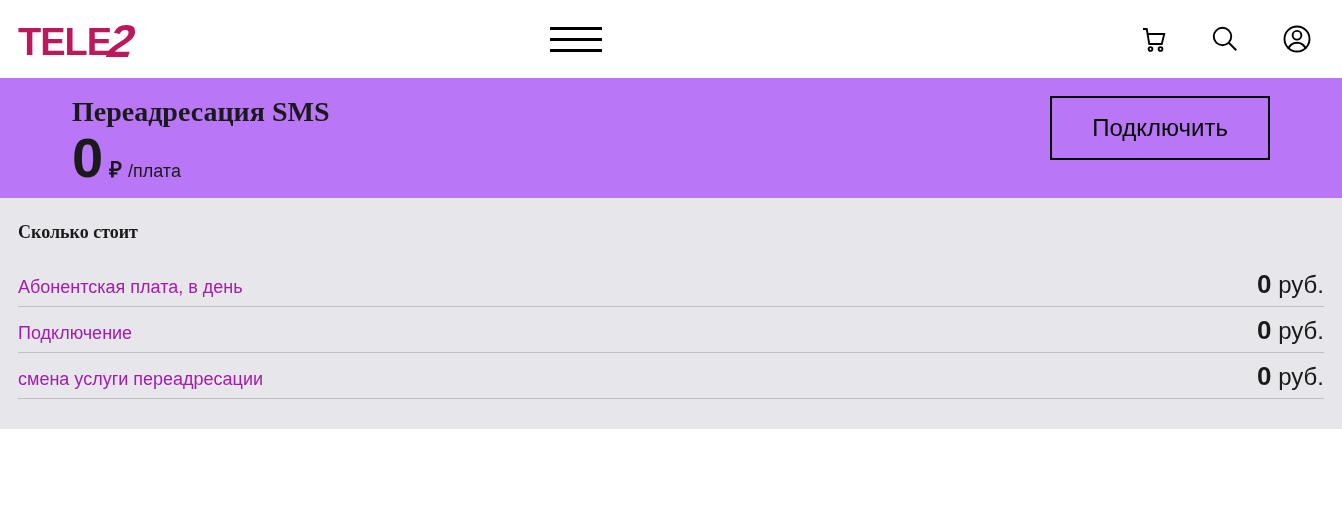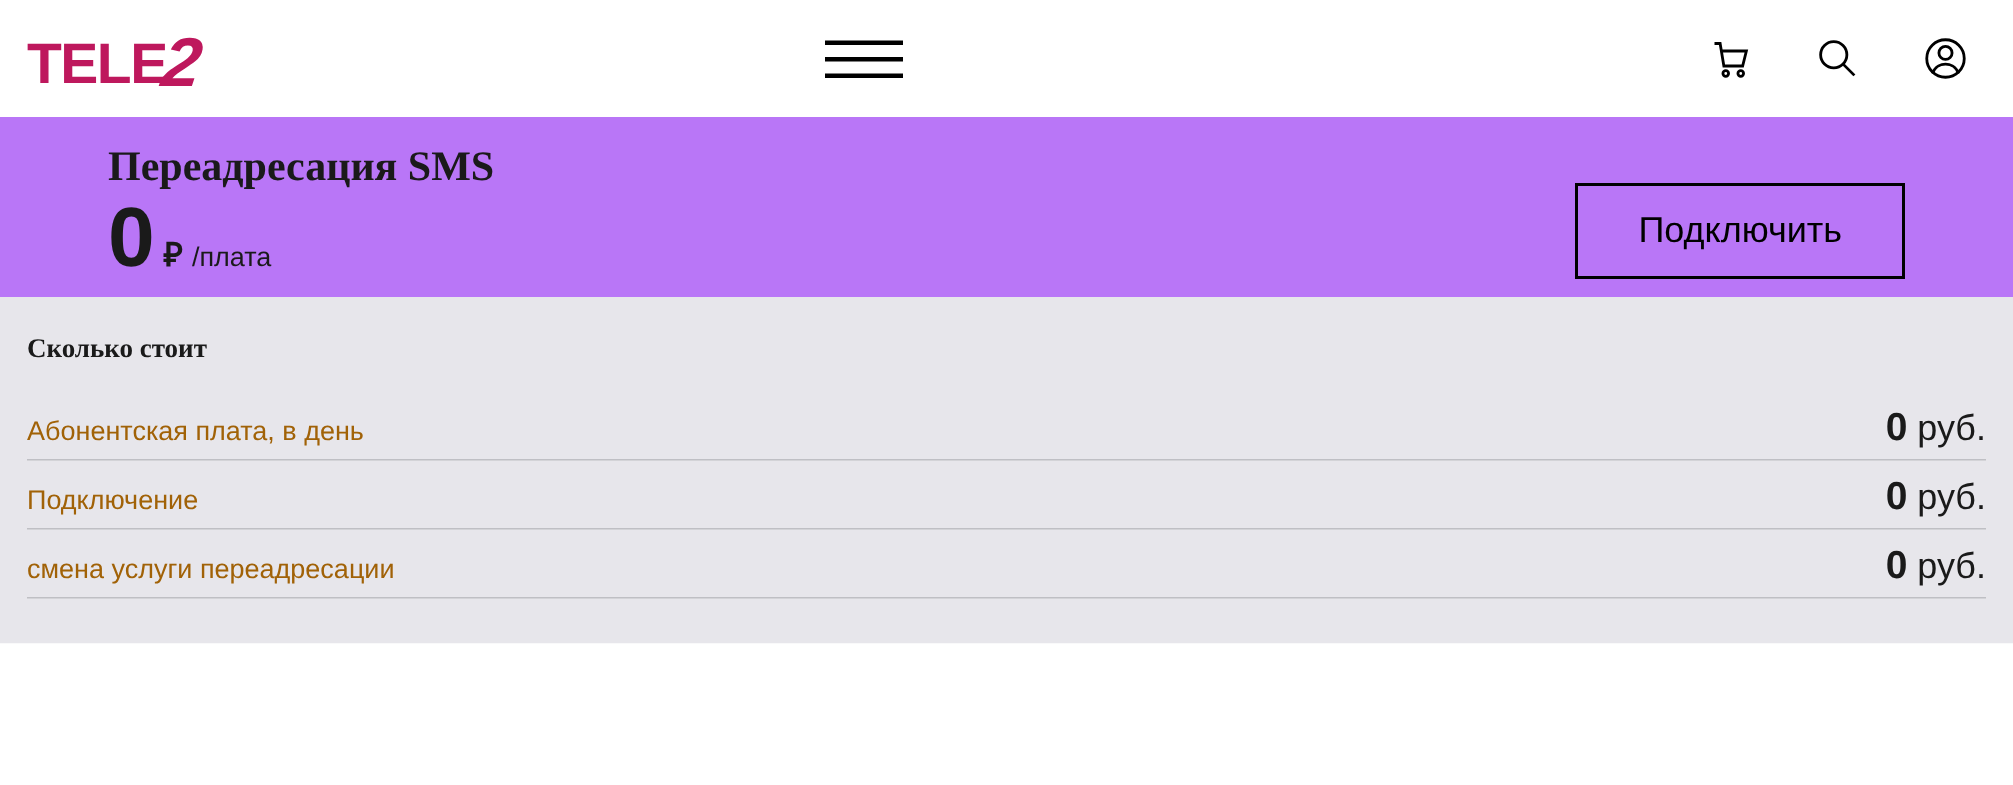--- a/index.html
+++ b/index.html
@@ -61,21 +61,21 @@
     fill: none;
     cursor: pointer;
   }
 
   
   .banner {
     background: #b976f7;
     padding: 18px 72px 12px 72px;
     display: flex;
     justify-content: space-between;
-    align-items: flex-end;
+    align-items: flex-start;
     gap: 29px;
   }
   .banner-left {}
   .banner-title {
     font-size: 28px;
     font-weight: 700;
     color: #1a1a1a;
     margin-bottom: 2px;
   }
   .banner-price {
@@ -125,21 +125,21 @@
   .price-row {
     display: flex;
     justify-content: space-between;
     align-items: baseline;
     border-bottom: 1px solid #bfbfc4;
     padding: 8px 0 6px 0;
     font-family: Arial, sans-serif;
   }
   .price-row .label {
     font-size: 18px;
-    color: #a16207;
+    color: #a21caf;
   }
   .price-row .value {
     font-size: 24px;
   }
   .price-row .value strong {
     font-weight: 900;
     font-size: 26px;
   }
 </style>
 </head>

